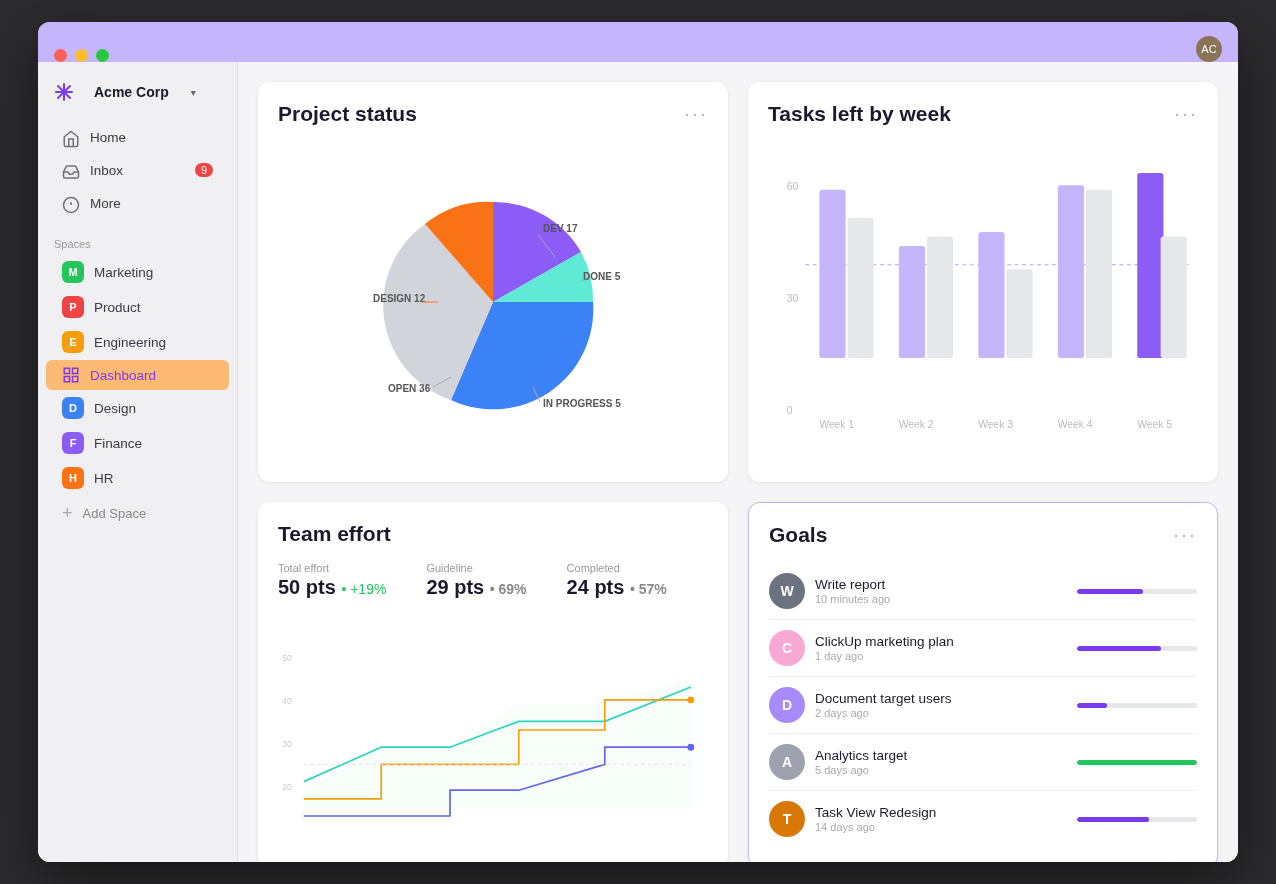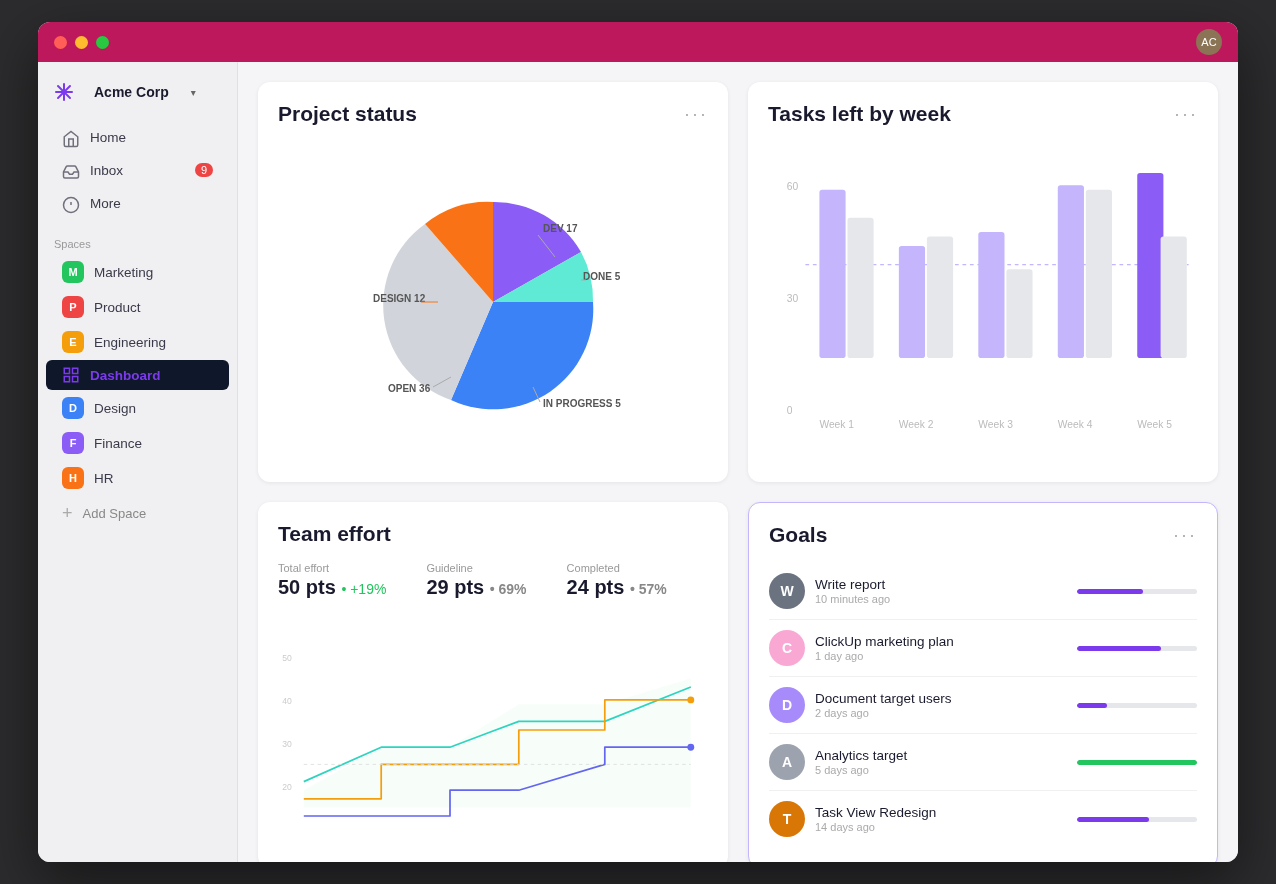--- a/index.html
+++ b/index.html
@@ -15,24 +15,24 @@
       width: 1200px;
       height: 840px;
       background: #f5f5f7;
       border-radius: 12px;
       overflow: hidden;
       display: flex;
       flex-direction: column;
       box-shadow: 0 20px 60px rgba(0,0,0,0.5);
     }
     .titlebar {
-      background: #be185d;
+      background: #c4b5fd;
       height: 40px;
       display: flex;
-      align-items: center;
+      align-items: flex-end;
       padding: 0 16px;
       flex-shrink: 0;
     }
     .traffic-lights { display: flex; gap: 8px; }
     .tl { width: 13px; height: 13px; border-radius: 50%; }
     .tl-red { background: #ff5f57; }
     .tl-yellow { background: #ffbd2e; }
     .tl-green { background: #28c840; }
     .titlebar-right { margin-left: auto; }
     .avatar-circle {
@@ -76,23 +76,23 @@
       gap: 10px;
       padding: 7px 16px;
       font-size: 13.5px;
       color: #3a3a4a;
       cursor: pointer;
       border-radius: 6px;
       margin: 1px 8px;
       position: relative;
     }
     .nav-item.active {
-      background: #0f172a;
+      background: #fdba74;
       color: #7c3aed;
-      font-weight: 700;
+      font-weight: 400;
     }
     .nav-icon { width: 18px; height: 18px; opacity: 0.7; flex-shrink: 0; }
     .badge {
       background: #ef4444;
       color: white;
       border-radius: 10px;
       font-size: 11px;
       padding: 1px 6px;
       margin-left: auto;
     }

